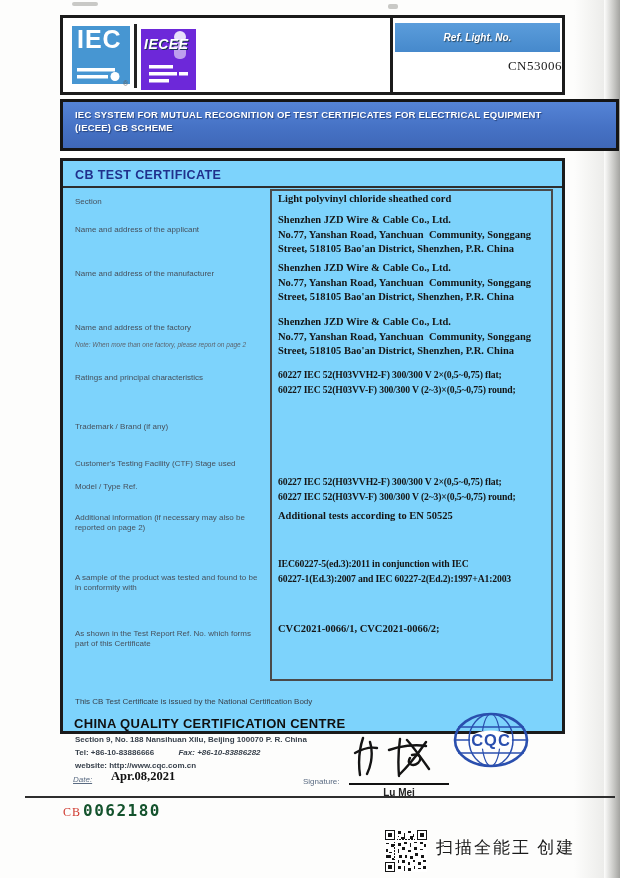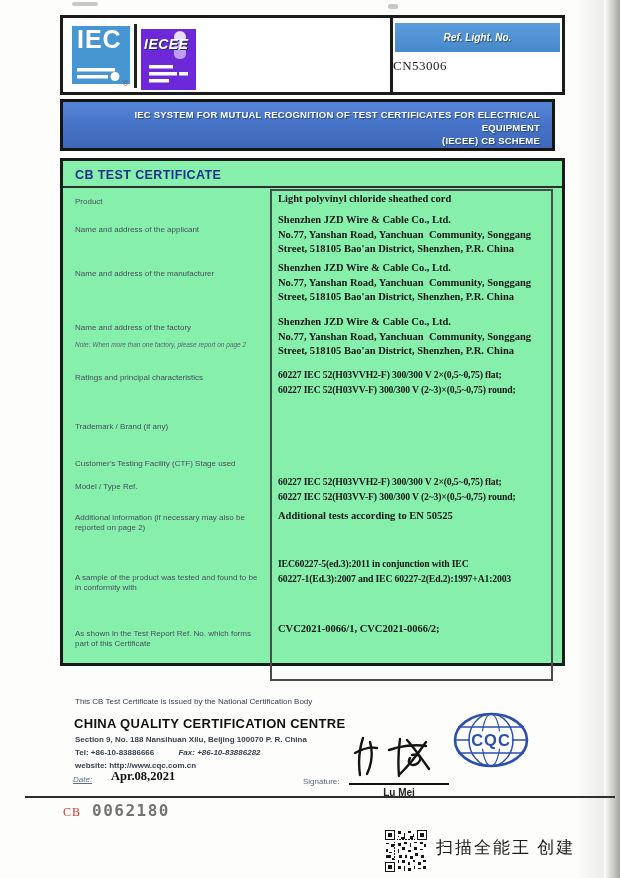--- a/index.html
+++ b/index.html
@@ -25,33 +25,33 @@
   .logo-divider{position:absolute;left:71px;top:6px;width:3px;height:64px;background:#222;}
   .iecee-logo{position:absolute;left:78px;top:11px;width:55px;height:61px;background:#6d28d9;}
   .iecee-text{position:absolute;left:3px;top:7px;color:#fff;font-weight:bold;font-style:italic;font-size:14px;
     letter-spacing:.5px;text-shadow:1px 1px 0 #16324c;}
   .reg-mark{position:absolute;left:60px;top:62px;font-size:7px;color:#666;}
   .ref-divider{position:absolute;left:327px;top:0;width:3px;height:74px;background:#1b1b1b;}
   .ref-cell{position:absolute;left:330px;top:0;width:169px;height:74px;}
   .ref-head{position:absolute;left:2px;top:5px;right:2px;height:29px;
     background:linear-gradient(180deg,#5b9ddb,#4689cc);display:flex;align-items:center;justify-content:center;}
   .ref-head span{color:#fff;font-size:10px;font-weight:bold;font-style:italic;text-shadow:1px 1px 1px #2a4a66;}
-  .ref-value{position:absolute;left:0;top:40px;right:0;text-align:left;
+  .ref-value{position:absolute;left:0;top:40px;right:0;text-align:right;
     font-family:"Liberation Serif",serif;font-size:13px;letter-spacing:.5px;color:#1a1a1a;}
 
   
-  .banner{position:absolute;left:60px;top:99px;width:495px;height:52px;box-sizing:border-box;
+  .banner{position:absolute;left:60px;top:99px;width:559px;height:52px;box-sizing:border-box;
     border:3px solid #151515;background:linear-gradient(180deg,#5584d6 0%,#4672c5 55%,#3f68b8 100%);
-    padding:6px 12px 0 12px;text-align:right;}
+    padding:6px 12px 0 12px;}
   .banner p{margin:0;color:#fff;font-size:9.5px;font-weight:bold;line-height:13px;
     text-shadow:1px 1px 1px #27447e;letter-spacing:.2px;}
 
   
-  .main-box{position:absolute;left:60px;top:158px;width:505px;height:508px;box-sizing:border-box;
-    border:3px solid #1b1b1b;background:#86efac;}
+  .main-box{position:absolute;left:60px;top:158px;width:505px;height:576px;box-sizing:border-box;
+    border:3px solid #1b1b1b;background:#7dd3fc;}
   .cert-title{position:absolute;left:12px;top:7px;font-size:12.5px;font-weight:bold;color:#20308c;letter-spacing:.4px;}
   .title-rule{position:absolute;left:0;top:25px;width:100%;height:2px;background:#2e2e2e;}
   .value-box{position:absolute;left:207px;top:28px;width:283px;height:492px;border:2px solid #4a4a4a;box-sizing:border-box;}
 
   .lbl{position:absolute;left:12px;width:188px;font-size:8px;color:#46505c;line-height:9.5px;}
   .note{position:absolute;left:12px;width:190px;font-size:6.5px;color:#5c656f;font-style:italic;}
   .val{position:absolute;left:215px;width:266px;font-family:"Liberation Serif",serif;font-weight:bold;
     font-size:10.5px;line-height:14.5px;color:#151515;white-space:pre-wrap;}
   .val.tight{font-size:9.7px;letter-spacing:-.15px;line-height:15px;}
 
@@ -78,21 +78,21 @@
   .date-value{position:absolute;left:48px;top:608px;font-family:"Liberation Serif",serif;font-weight:bold;font-size:12.5px;color:#111;}
   .sig-label{position:absolute;left:240px;top:616px;font-size:8px;color:#5a6b82;}
   .sig-hand{position:absolute;left:280px;top:570px;}
   .sig-line{position:absolute;left:286px;top:622px;width:100px;height:2px;background:#111;}
   .sig-name{position:absolute;left:286px;top:626px;width:100px;text-align:center;font-size:10px;font-weight:bold;color:#222;}
   .cqc-logo{position:absolute;left:388px;top:550px;}
 
   
   .cb-stamp{position:absolute;left:63px;top:801px;}
   .cb-prefix{font-family:"Liberation Serif",serif;font-size:12px;color:#cf372c;letter-spacing:1px;}
-  .cb-number{font-family:"DejaVu Sans Mono",monospace;font-weight:bold;font-size:16px;color:#737373;letter-spacing:1.5px;margin-left:11px;text-align:right;}
+  .cb-number{font-family:"DejaVu Sans Mono",monospace;font-weight:bold;font-size:16px;color:#14532d;letter-spacing:1.5px;margin-left:2px;text-align:right;}
   .qr{position:absolute;left:385px;top:830px;}
   .qr-caption{position:absolute;left:436px;top:836px;font-family:"Liberation Serif",serif;font-size:17px;color:#1a1a1a;letter-spacing:2px;}
 </style>
 </head>
 <body>
 
 <div class="sheet">
 
   <div class="edge-band"></div>
   <div class="edge-right"></div>
@@ -133,21 +133,21 @@
   <div class="banner">
     <p>IEC SYSTEM FOR MUTUAL RECOGNITION OF TEST CERTIFICATES FOR ELECTRICAL EQUIPMENT</p>
     <p>(IECEE) CB SCHEME</p>
   </div>
 
   <div class="main-box">
     <div class="cert-title">CB TEST CERTIFICATE</div>
     <div class="title-rule"></div>
     <div class="value-box"></div>
 
-    <div class="lbl f0">Product</div>
+    <div class="lbl f0">Section</div>
     <div class="val v0">Light polyvinyl chloride sheathed cord</div>
 
     <div class="lbl f1">Name and address of the applicant</div>
     <div class="val v1">Shenzhen JZD Wire &amp; Cable Co., Ltd.
 No.77, Yanshan Road, Yanchuan  Community, Songgang
 Street, 518105 Bao'an District, Shenzhen, P.R. China</div>
 
     <div class="lbl f2">Name and address of the manufacturer</div>
     <div class="val v2">Shenzhen JZD Wire &amp; Cable Co., Ltd.
 No.77, Yanshan Road, Yanchuan  Community, Songgang

